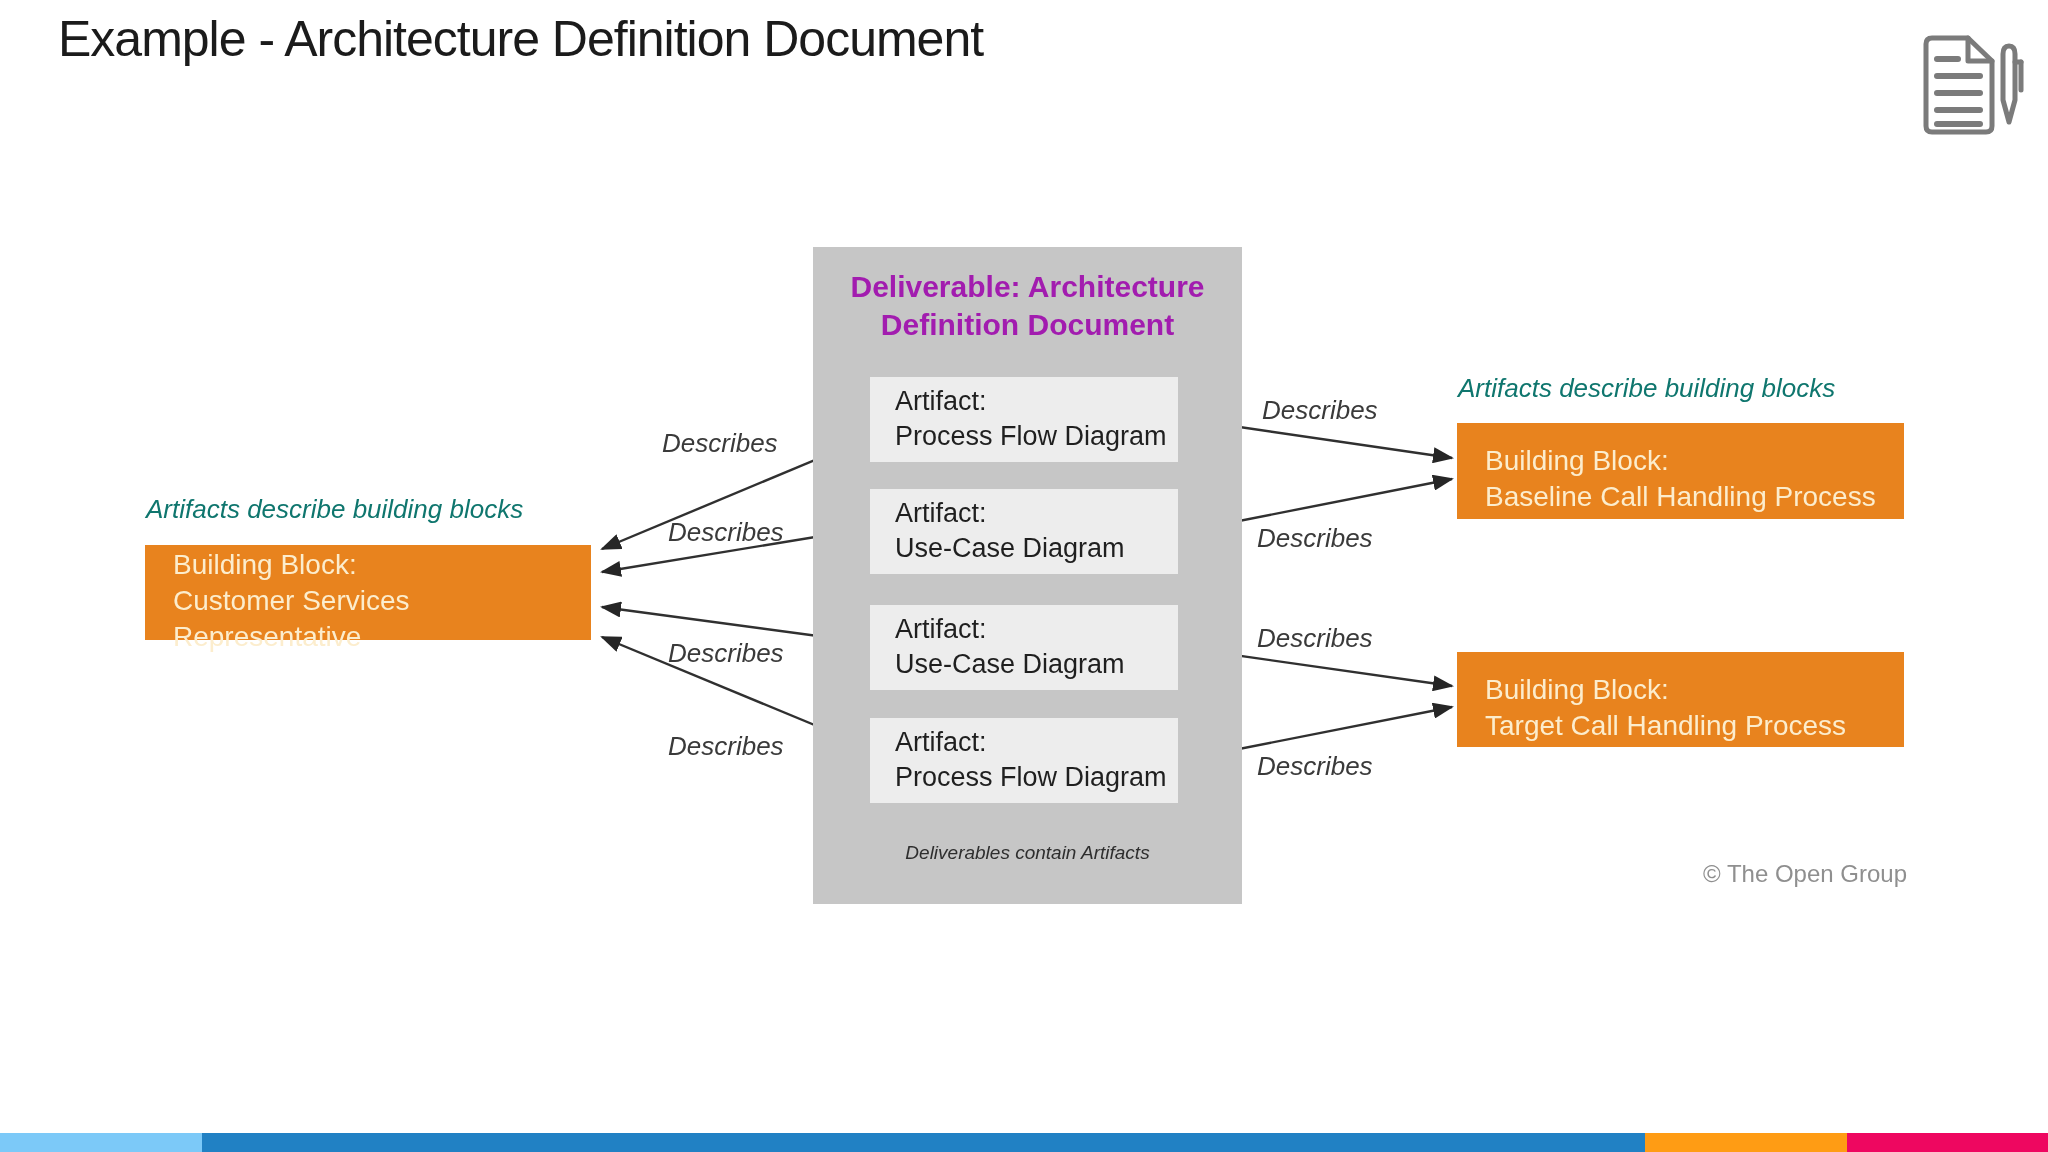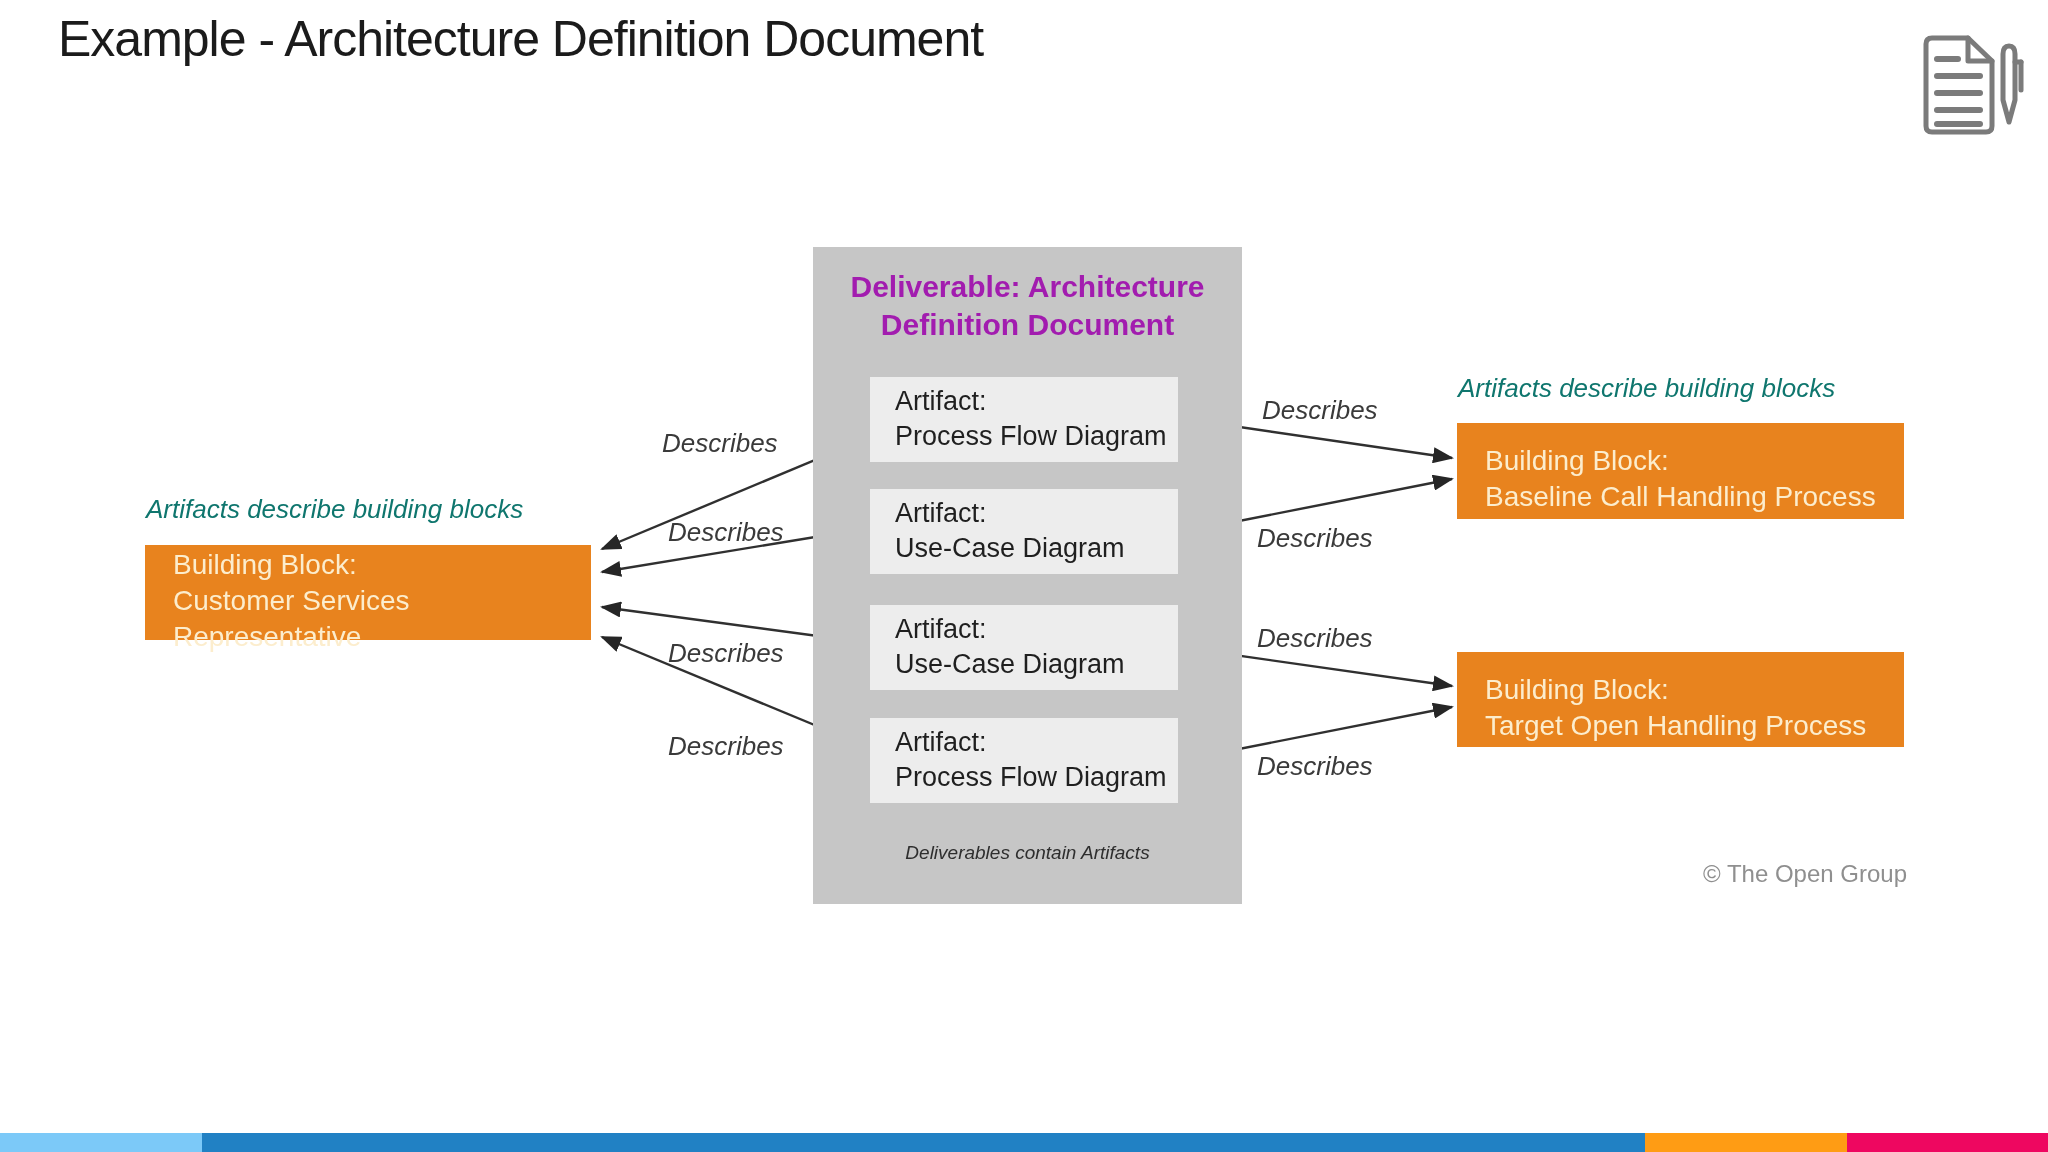--- a/index.html
+++ b/index.html
@@ -205,21 +205,21 @@
     <div>Customer Services Representative</div>
   </div>
 
   <div class="side-caption right-side">Artifacts describe building blocks</div>
   <div class="bblock bblock-right-1">
     <div>Building Block:</div>
     <div>Baseline Call Handling Process</div>
   </div>
   <div class="bblock bblock-right-2">
     <div>Building Block:</div>
-    <div>Target Open Handling Process</div>
+    <div>Target Call Handling Process</div>
   </div>
 
   <div class="edge-label el-1">Describes</div>
   <div class="edge-label el-2">Describes</div>
   <div class="edge-label el-3">Describes</div>
   <div class="edge-label el-4">Describes</div>
   <div class="edge-label el-5">Describes</div>
   <div class="edge-label el-6">Describes</div>
   <div class="edge-label el-7">Describes</div>
   <div class="edge-label el-8">Describes</div>

